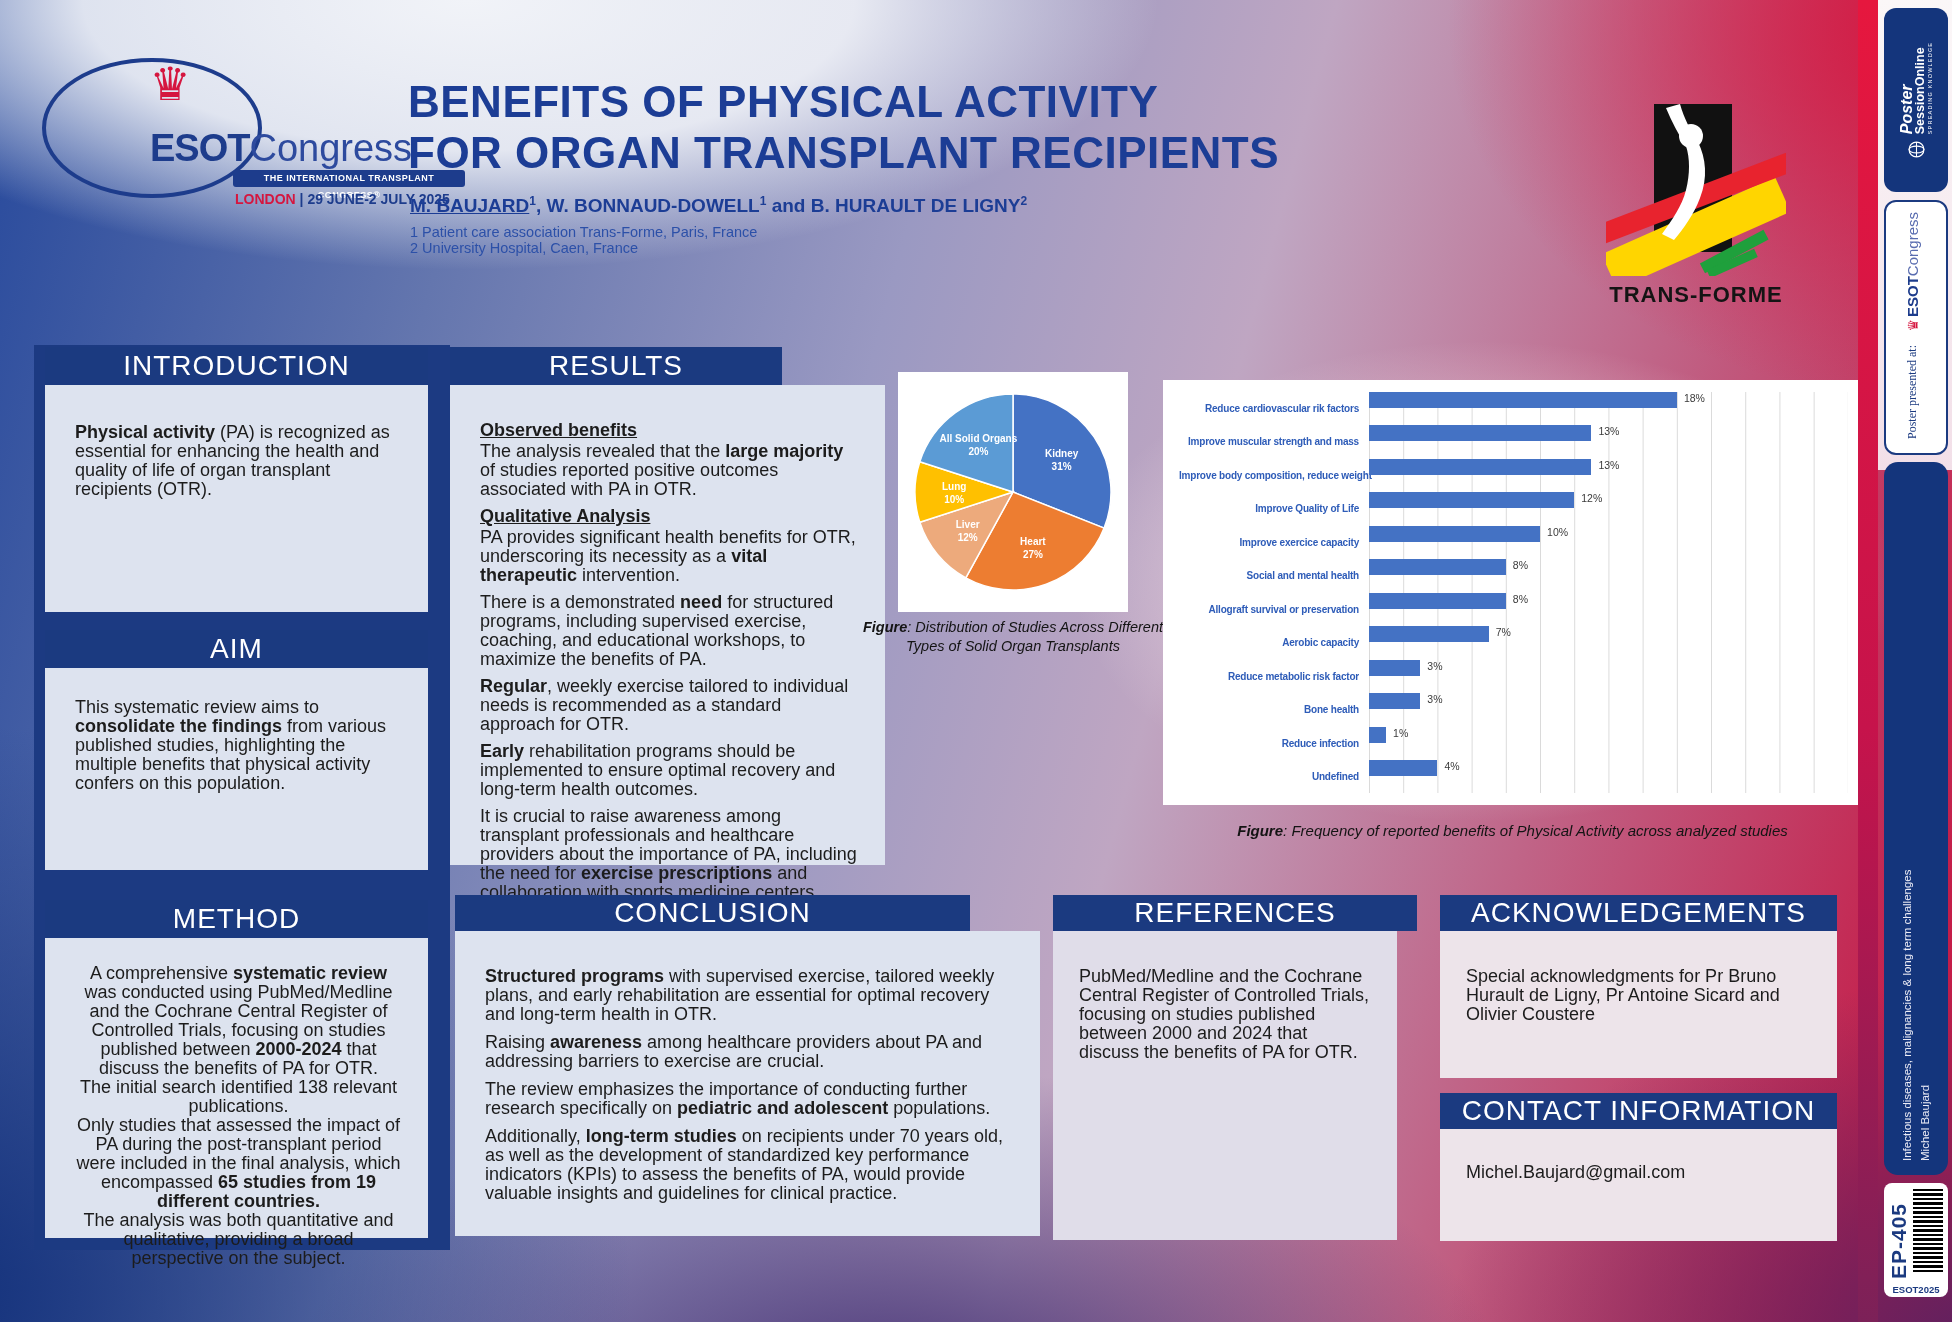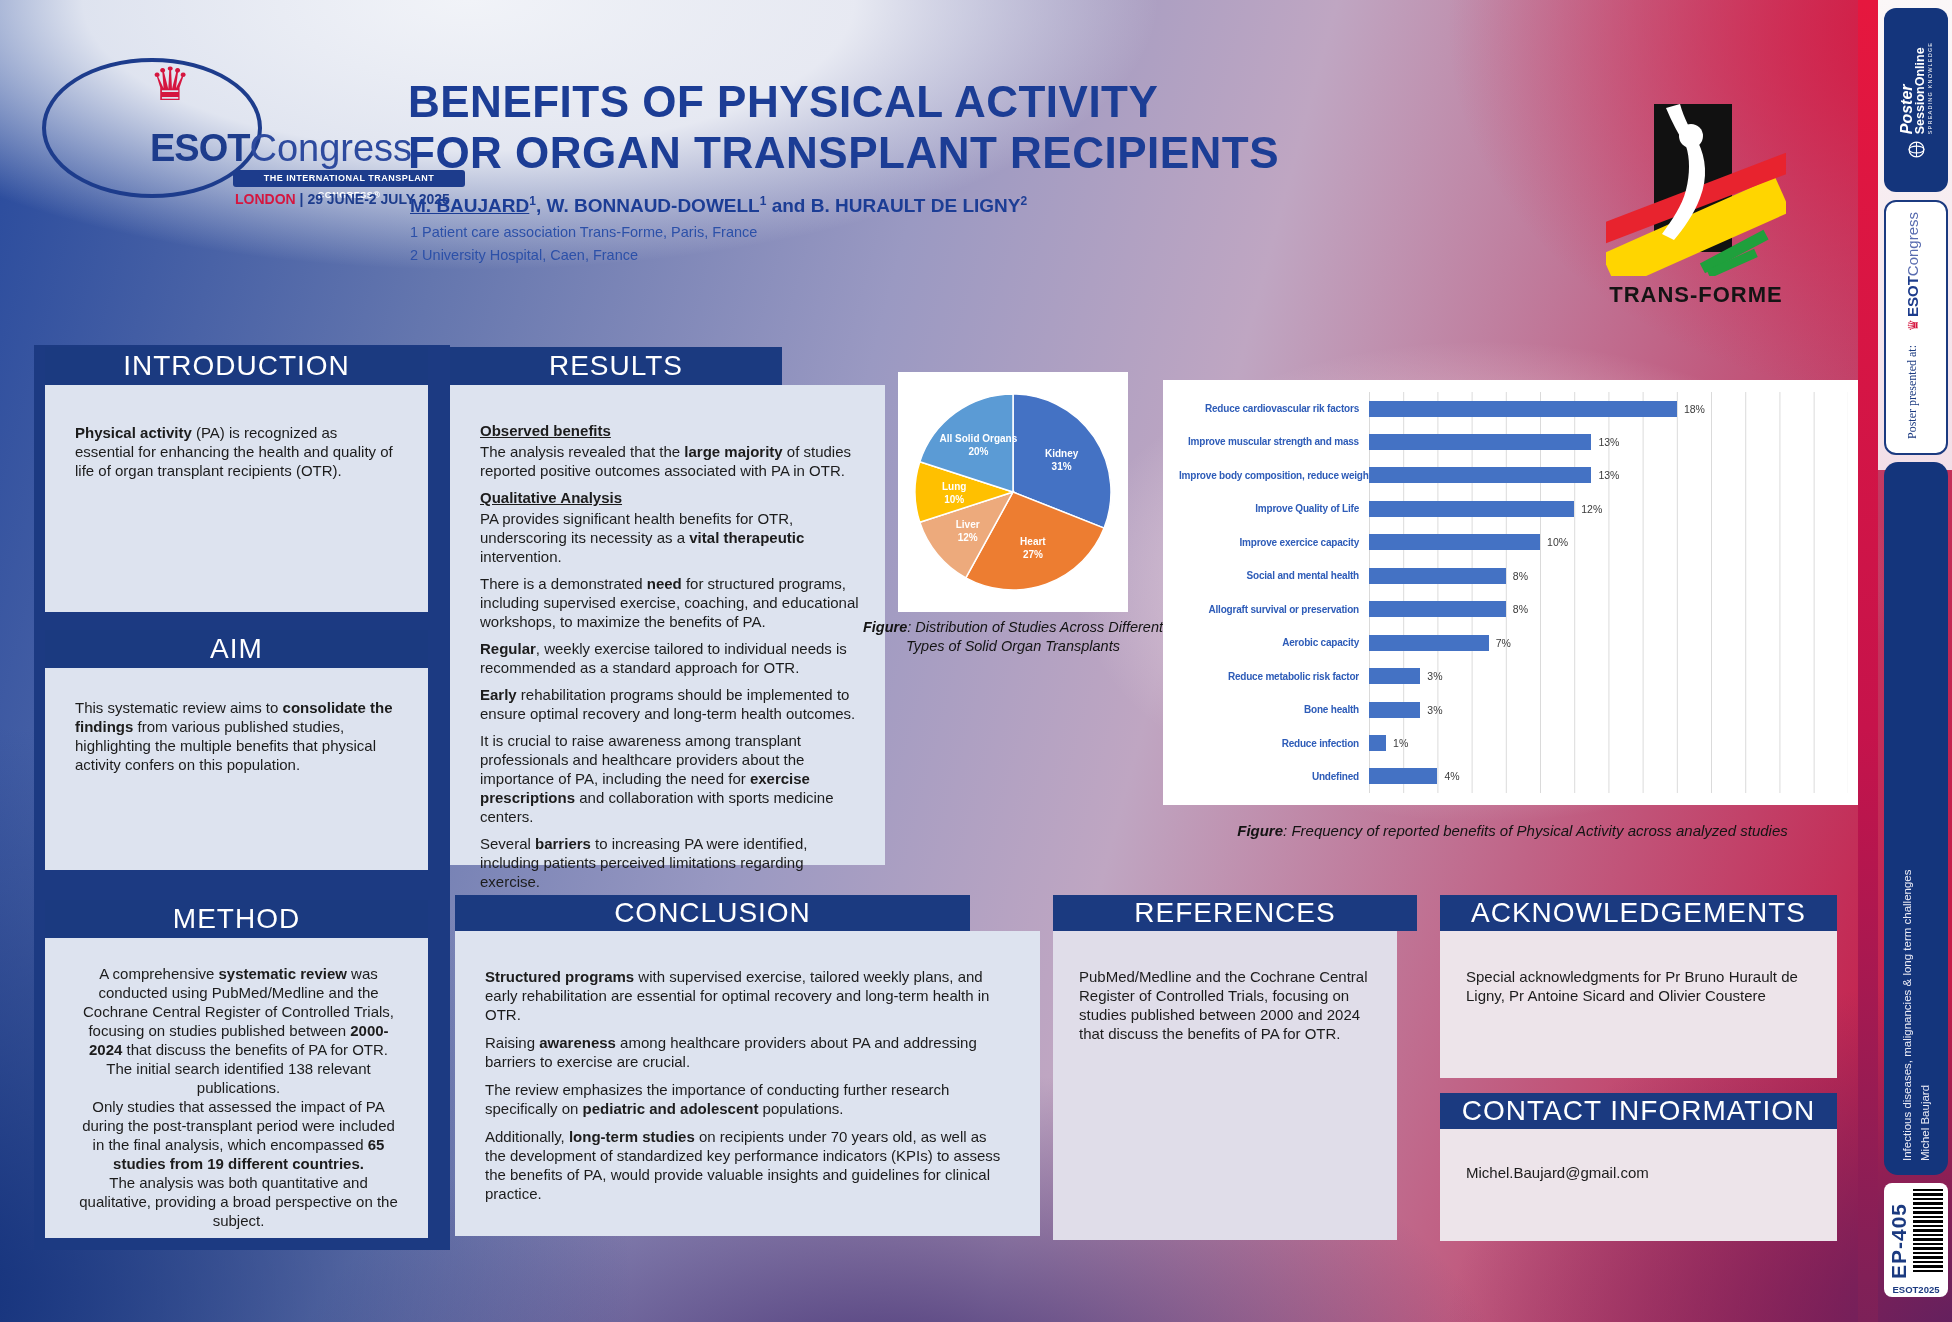--- a/index.html
+++ b/index.html
@@ -31,21 +31,21 @@
   .authors { left:410px; top:194px; font-size:19px; font-weight:bold; color:#1C3D95; }
   .authors sup { font-size:12px; }
   .authors .u { text-decoration:underline; }
   .affil { left:410px; font-size:14.5px; color:#2C50A8; }
   .transforme { left:1606px; top:96px; width:180px; text-align:center; }
   .transforme .tf-text { margin-top:2px; font-size:22px; font-weight:bold; letter-spacing:1px; color:#141414; }
   
   .panel-left { left:34px; top:345px; width:416px; height:905px; background:#1C3A82; }
   .shdr { background:#1B3A80; color:#fff; font-weight:normal; font-size:28px; text-align:center; height:38px; line-height:38px; letter-spacing:1px; }
   .shdr2 { height:36px; line-height:36px; }
-  .box { background:#DDE3EF; color:#1C1C1C; font-size:15px; line-height:19px; }
+  .box { background:#DDE3EF; color:#1C1C1C; font-size:18px; line-height:19px; }
   .box p { margin:0 0 9px 0; }
   #hdr-intro { left:45px; top:347px; width:383px; }
   #box-intro { left:45px; top:385px; width:383px; height:227px; }  #box-intro .pad { padding:38px 30px 0; }
   #hdr-aim { left:45px; top:630px; width:383px; }
   #box-aim { left:45px; top:668px; width:383px; height:202px; }  #box-aim .pad { padding:30px 30px 0; }
   #hdr-method { left:45px; top:900px; width:383px; }
   #box-method { left:45px; top:938px; width:383px; height:300px;text-align:center; }  #box-method .pad { padding:26px 26px 0 30px; }
   #box-method p { margin-bottom:0; }
   #hdr-results { left:450px; top:347px; width:332px; }
   #box-results { left:450px; top:385px; width:435px; height:480px; }  #box-results .pad { padding:36px 26px 0 30px; }
@@ -62,21 +62,21 @@
   
   #pie-box { left:898px; top:372px; width:230px; height:240px; background:#fff; }
   .pie-label { font:bold 10px "Liberation Sans",sans-serif; fill:#fff; text-anchor:middle; }
   #pie-caption { left:858px; top:618px; width:310px; text-align:center; font-size:14.5px; line-height:19px; color:#141414; }
   #bar-box { left:1163px; top:380px; width:699px; height:425px; background:#fff; }
   .grid { position:absolute; left:206px; right:14px; top:12px; bottom:12px;
           background-image:linear-gradient(to right,#DADADA 1px,transparent 1px); background-size:calc(100%/14) 100%; }
   .rows { position:absolute; left:16px; right:14px; top:12px; bottom:12px; display:flex; flex-direction:column; justify-content:space-between; }
   .bar-row { display:flex; align-items:center; height:33px; position:relative; }
   .bar-label { width:180px; margin-right:10px; text-align:right; font-size:10px; font-weight:bold; color:#2E5CB8; white-space:nowrap; letter-spacing:-.2px; }
-  .bar-plot { flex:1; display:flex; align-items:center; height:100%; }
+  .bar-plot { flex:1; display:flex; height:100%; }
   .bar-fill { height:16px; }
   .bar-value { margin-left:7px; font-size:10.5px; color:#3A3A3A; }
   #bar-caption { left:1163px; top:822px; width:699px; text-align:center; font-size:15px; color:#141414; }
   
   .red-stripe { left:1858px; top:0; width:20px; height:1322px; background:linear-gradient(#E6173E,#C6134B 55%,#7C2158); }
   .side-light { left:1878px; top:0; width:74px; height:470px; background:linear-gradient(#FBF7F8,#F2DFE8); }
   #pso-box { left:1884px; top:8px; width:64px; height:184px; background:#14357C; border-radius:12px; }
   #presented-box { left:1884px; top:200px; width:64px; height:255px; background:#fff; border:2px solid #1B3A80; border-radius:12px; box-sizing:border-box; }
   #track-box { left:1884px; top:462px; width:64px; height:713px; background:#14357C; border-radius:14px; }
   #code-box { left:1884px; top:1183px; width:64px; height:114px; background:#fff; border-radius:8px; }
@@ -110,21 +110,21 @@
     <div class="abs esot-city"><span class="c">LONDON</span><span class="d"> | </span><span class="d">29 JUNE-2 JULY 2025</span></div>
   </div>
 
   <div class="abs title">
     <div>BENEFITS OF PHYSICAL ACTIVITY</div>
     <div>FOR ORGAN TRANSPLANT RECIPIENTS</div>
   </div>
 
   <div class="abs authors"><span class="u">M. BAUJARD</span><sup>1</sup><span>, W. BONNAUD-DOWELL</span><sup>1</sup><span> and B. HURAULT DE LIGNY</span><sup>2</sup></div>
   <div class="abs affil" style="top:224px">1 Patient care association Trans-Forme, Paris, France</div>
-  <div class="abs affil" style="top:247px">2 University Hospital, Caen, France</div>
+  <div class="abs affil" style="top:240px">2 University Hospital, Caen, France</div>
 
   <div class="abs transforme">
     <svg width="180" height="180" viewBox="0 0 180 180">
       <rect x="48" y="8" width="78" height="148" fill="#111"></rect>
       <rect x="-5" y="118" width="190" height="38" fill="#FFD500" transform="rotate(-24 90 137)"></rect>
       <rect x="-12" y="92" width="205" height="20" fill="#E8232E" transform="rotate(-21 90 102)"></rect>
       <circle cx="85" cy="40" r="12" fill="#fff"></circle>
       <path d="M80,50 C72,38 66,26 60,12 L74,8 C78,22 84,34 92,46 C100,62 102,82 94,102 C88,118 78,132 68,144 L56,138 C66,124 76,110 80,94 C84,78 84,62 80,50 Z" fill="#fff"></path>
       <rect x="92" y="150" width="72" height="11" fill="#1FA03C" transform="rotate(-28 128 155)"></rect>
       <rect x="100" y="163" width="52" height="9" fill="#1FA03C" transform="rotate(-24 126 167)"></rect>

